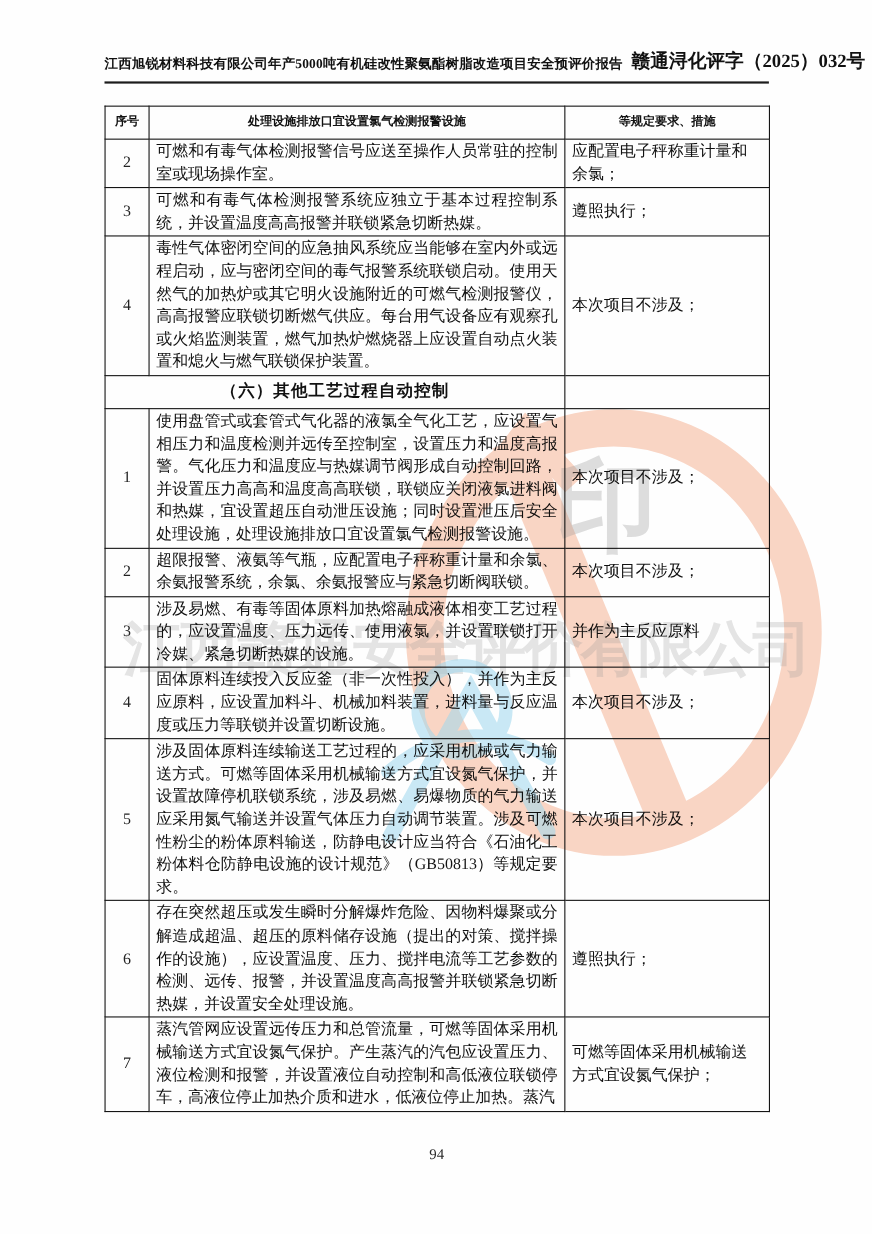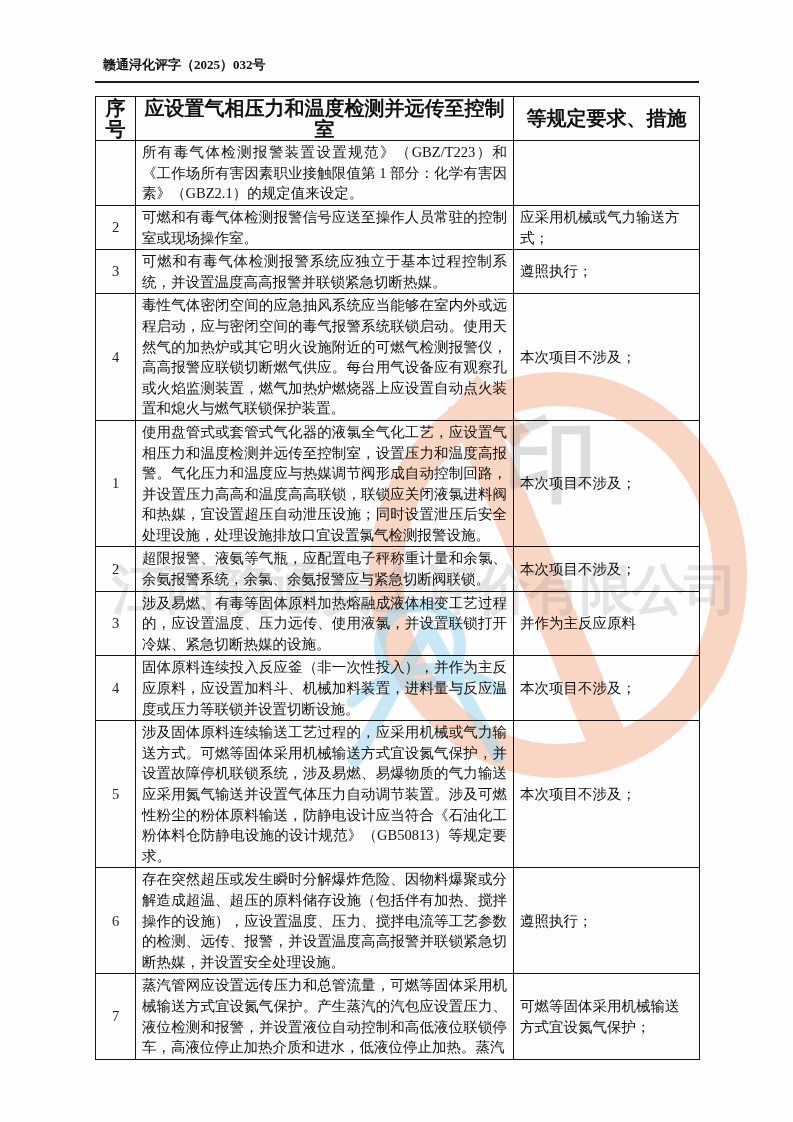--- a/index.html
+++ b/index.html
@@ -17,37 +17,37 @@
     position:absolute;left:95px;top:44px;width:604px;
     display:flex;justify-content:space-between;align-items:flex-end;
     border-bottom:2px solid #1c1c1c;
     padding-bottom:7px;
     z-index:2;
   }
   .doc-header .title-left{
     font-size:12.2px;font-weight:bold;letter-spacing:0.2px;white-space:nowrap;
   }
   .doc-header .doc-number{
-    font-size:13px;font-weight:bold;white-space:nowrap;margin-left:8px;margin-top:12px;
+    font-size:17px;font-weight:bold;white-space:nowrap;margin-left:8px;
   }
   
   table.doc-table{
     position:absolute;left:95px;top:96px;width:604px;
     border-collapse:collapse;table-layout:fixed;
     z-index:1;
     font-size:14.5px;line-height:20.6px;
   }
   table.doc-table th,table.doc-table td{
     border:1.6px solid #141414;
     padding:1px 6px;
     vertical-align:middle;
     word-break:break-all;
   }
   table.doc-table thead th{
-    font-size:20px;font-weight:bold;text-align:center;height:27px;padding:1px 2px;
+    font-size:11px;font-weight:bold;text-align:center;height:27px;padding:1px 2px;
   }
   col.c-num{width:40px;}
   col.c-clause{width:378px;}
   col.c-measure{width:186px;}
   td.cell-num{text-align:center;color:#222;}
   td.cell-clause{text-align:justify;text-justify:inter-ideograph;}
   td.cell-measure{text-align:left;}
   tr.section-row td{
     font-weight:bold;font-size:15px;text-align:center;letter-spacing:1px;height:27px;
   }
@@ -67,56 +67,56 @@
     font-family:"Liberation Serif","DejaVu Serif",serif;
     font-weight:bold;
   }
 </style>
 </head>
 <body>
 
 <div class="page">
 
   <div class="doc-header">
+    <span class="title-left">江西旭锐材料科技有限公司年产5000吨有机硅改性聚氨酯树脂改造项目安全预评价报告</span>
     <span class="doc-number">赣通浔化评字（2025）032号</span>
   </div>
 
   <table class="doc-table">
     <colgroup>
       <col class="c-num">
         <col class="c-clause">
         <col class="c-measure">
     </colgroup>
     <thead>
       <tr>
         <th>序号</th>
-        <th>应设置气相压力和温度检测并远传至控制室</th>
+        <th>处理设施排放口宜设置氯气检测报警设施</th>
         <th>等规定要求、措施</th>
       </tr>
     </thead>
     <tbody id="table-body">
-        <tr style="height: 64px;">
-          <td class="cell-num"></td>
-          <td class="cell-clause">所有毒气体检测报警装置设置规范》（GBZ/T223）和《工作场所有害因素职业接触限值第 1 部分：化学有害因素》（GBZ2.1）的规定值来设定。</td>
-          <td class="cell-measure"></td>
-        </tr>
         <tr style="height: 42px;">
           <td class="cell-num">2</td>
           <td class="cell-clause">可燃和有毒气体检测报警信号应送至操作人员常驻的控制室或现场操作室。</td>
-          <td class="cell-measure">应采用机械或气力输送方式；</td>
+          <td class="cell-measure">应配置电子秤称重计量和余氯；</td>
         </tr>
         <tr style="height: 42px;">
           <td class="cell-num">3</td>
           <td class="cell-clause">可燃和有毒气体检测报警系统应独立于基本过程控制系统，并设置温度高高报警并联锁紧急切断热媒。</td>
           <td class="cell-measure">遵照执行；</td>
         </tr>
         <tr style="height: 124px;">
           <td class="cell-num">4</td>
           <td class="cell-clause">毒性气体密闭空间的应急抽风系统应当能够在室内外或远程启动，应与密闭空间的毒气报警系统联锁启动。使用天然气的加热炉或其它明火设施附近的可燃气检测报警仪，高高报警应联锁切断燃气供应。每台用气设备应有观察孔或火焰监测装置，燃气加热炉燃烧器上应设置自动点火装置和熄火与燃气联锁保护装置。</td>
           <td class="cell-measure">本次项目不涉及；</td>
+        </tr>
+        <tr class="section-row" style="height: 27px;">
+          <td colspan="2">（六）其他工艺过程自动控制</td>
+          <td></td>
         </tr>
         <tr style="height: 126px;">
           <td class="cell-num">1</td>
           <td class="cell-clause">使用盘管式或套管式气化器的液氯全气化工艺，应设置气相压力和温度检测并远传至控制室，设置压力和温度高报警。气化压力和温度应与热媒调节阀形成自动控制回路，并设置压力高高和温度高高联锁，联锁应关闭液氯进料阀和热媒，宜设置超压自动泄压设施；同时设置泄压后安全处理设施，处理设施排放口宜设置氯气检测报警设施。</td>
           <td class="cell-measure">本次项目不涉及；</td>
         </tr>
         <tr style="height: 42px;">
           <td class="cell-num">2</td>
           <td class="cell-clause">超限报警、液氨等气瓶，应配置电子秤称重计量和余氯、余氨报警系统，余氯、余氨报警应与紧急切断阀联锁。</td>
           <td class="cell-measure">本次项目不涉及；</td>
@@ -131,21 +131,21 @@
           <td class="cell-clause">固体原料连续投入反应釜（非一次性投入），并作为主反应原料，应设置加料斗、机械加料装置，进料量与反应温度或压力等联锁并设置切断设施。</td>
           <td class="cell-measure">本次项目不涉及；</td>
         </tr>
         <tr style="height: 126px;">
           <td class="cell-num">5</td>
           <td class="cell-clause">涉及固体原料连续输送工艺过程的，应采用机械或气力输送方式。可燃等固体采用机械输送方式宜设氮气保护，并设置故障停机联锁系统，涉及易燃、易爆物质的气力输送应采用氮气输送并设置气体压力自动调节装置。涉及可燃性粉尘的粉体原料输送，防静电设计应当符合《石油化工粉体料仓防静电设施的设计规范》（GB50813）等规定要求。</td>
           <td class="cell-measure">本次项目不涉及；</td>
         </tr>
         <tr style="height: 104px;">
           <td class="cell-num">6</td>
-          <td class="cell-clause">存在突然超压或发生瞬时分解爆炸危险、因物料爆聚或分解造成超温、超压的原料储存设施（包括伴有加热、搅拌操作的设施），应设置温度、压力、搅拌电流等工艺参数的检测、远传、报警，并设置温度高高报警并联锁紧急切断热媒，并设置安全处理设施。</td>
+          <td class="cell-clause">存在突然超压或发生瞬时分解爆炸危险、因物料爆聚或分解造成超温、超压的原料储存设施（提出的对策、搅拌操作的设施），应设置温度、压力、搅拌电流等工艺参数的检测、远传、报警，并设置温度高高报警并联锁紧急切断热媒，并设置安全处理设施。</td>
           <td class="cell-measure">遵照执行；</td>
         </tr>
         <tr style="height: 82px;">
           <td class="cell-num">7</td>
           <td class="cell-clause">蒸汽管网应设置远传压力和总管流量，可燃等固体采用机械输送方式宜设氮气保护。产生蒸汽的汽包应设置压力、液位检测和报警，并设置液位自动控制和高低液位联锁停车，高液位停止加热介质和进水，低液位停止加热。蒸汽</td>
           <td class="cell-measure">可燃等固体采用机械输送方式宜设氮气保护；</td>
         </tr>
       </tbody>
   </table>
 
@@ -161,14 +161,15 @@
 
     <text x="112" y="608" font-size="54" letter-spacing="-2" opacity="0.26" class="wm-company" fill="#9a9a9a">江西赣通安全评价有限公司</text>
 
     <g opacity="0.55" fill="none" stroke-linecap="round">
       <circle cx="420" cy="645" r="40" stroke-width="12" stroke="#9fd8ee"></circle>
       <path d="M 355 760 L 428 628 L 498 756" stroke-width="14" stroke="#9fd8ee"></path>
       <path d="M 352 702 Q 422 642 500 690" stroke-width="11" stroke="#9fd8ee"></path>
     </g>
   </svg>
 
+  <div class="page-footer">94</div>
 
 </div>
 
 </body></html>

